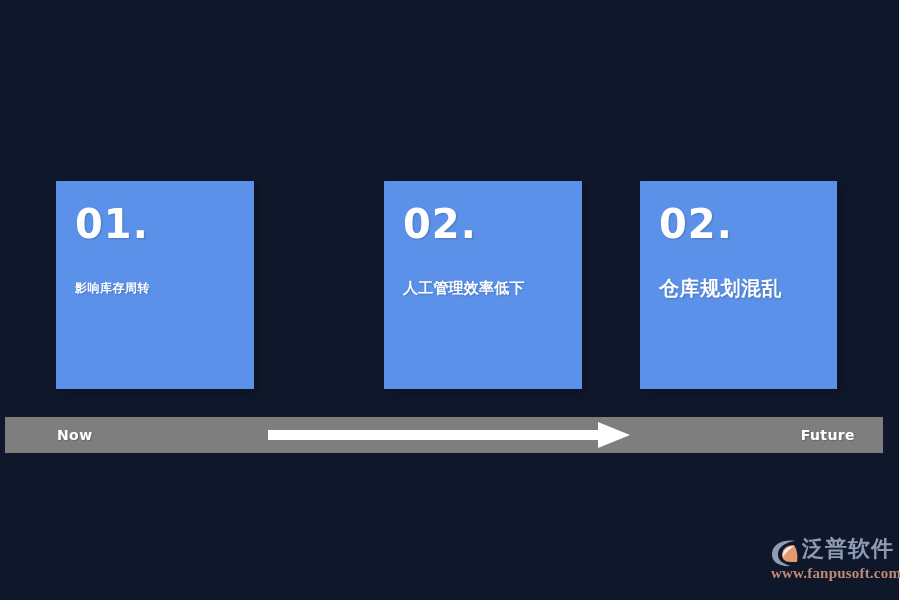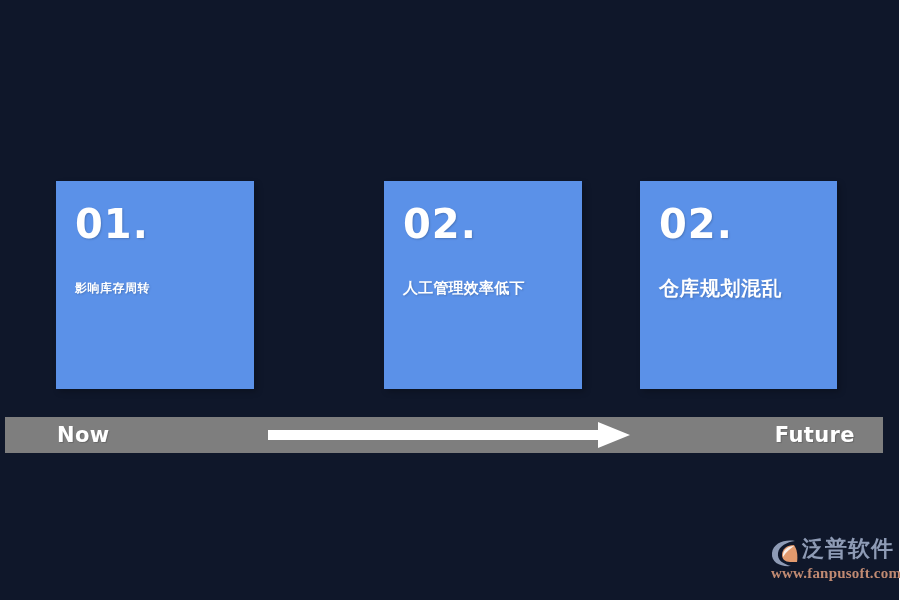--- a/index.html
+++ b/index.html
@@ -76,21 +76,21 @@
     background: #7e7e7e;
   }
 
   .tl-label {
     position: absolute;
     top: 0;
     height: 36px;
     line-height: 36px;
     font-family: "DejaVu Sans", "Liberation Sans", sans-serif;
     font-weight: bold;
-    font-size: 21px;
+    font-size: 14px;
     letter-spacing: 0.4px;
     color: #ffffff;
     text-shadow: 1px 1px 1px rgba(0,0,0,0.18);
     white-space: nowrap;
   }
   .tl-label.now    { left: 52px; }
   .tl-label.future { right: 28px; }
 
   #timeline-arrow {
     position: absolute;

